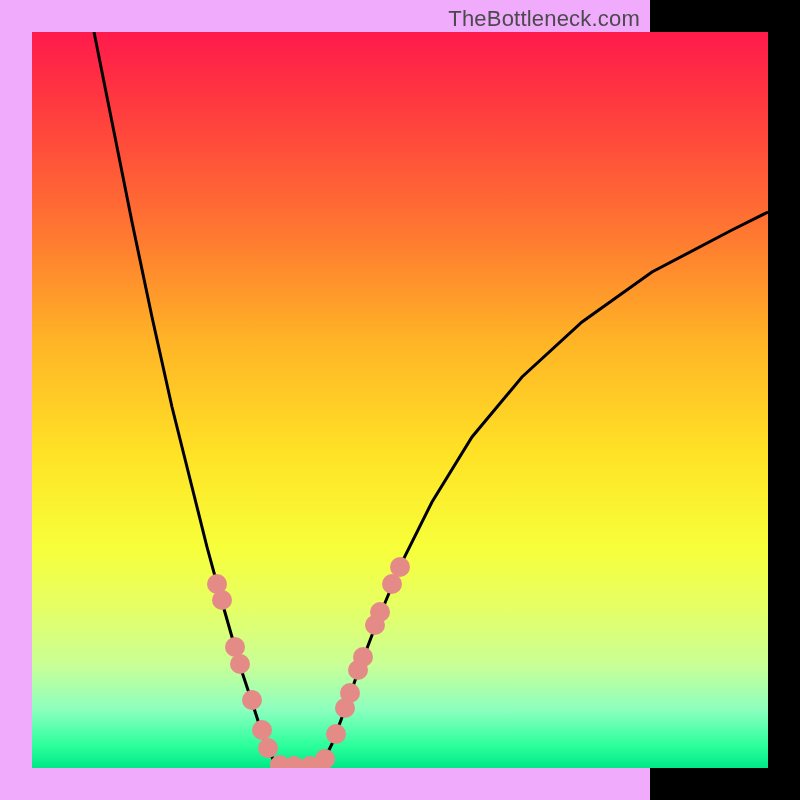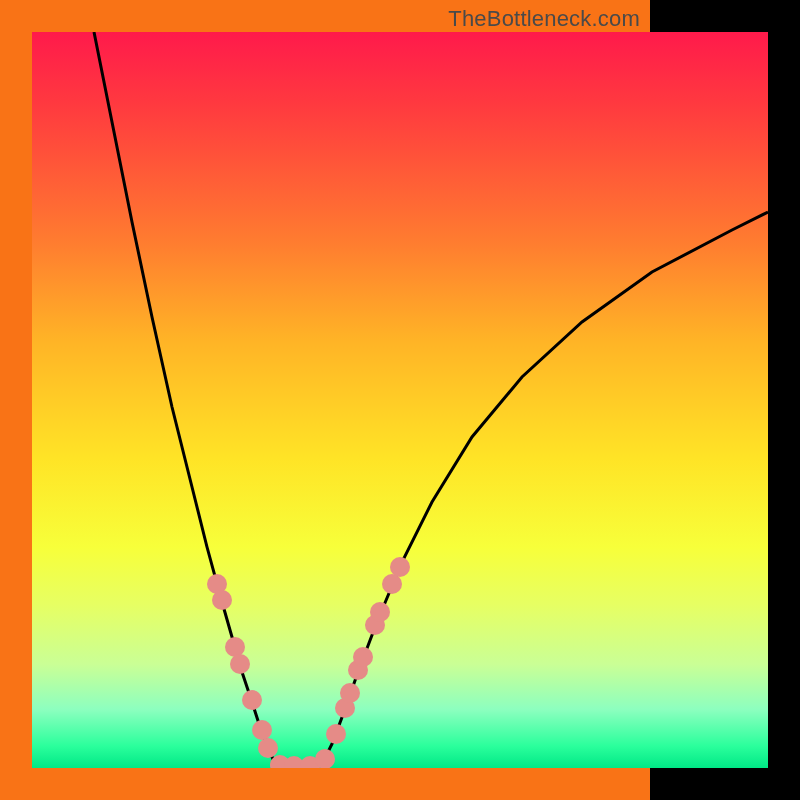--- a/index.html
+++ b/index.html
@@ -1,16 +1,16 @@
 <!DOCTYPE html>
 <html><head>
 <meta charset="utf-8">
 <style>
   html,body{margin:0;padding:0;width:800px;height:800px;overflow:hidden;background:#000;font-family:Arial,Helvetica,sans-serif}
-  .frame{position:absolute;left:0;top:0;width:650px;height:800px;background:#f97316}
+  .frame{position:absolute;left:0;top:0;width:650px;height:800px;background:#f0abfc}
   .plot{position:absolute;left:32px;top:32px;width:736px;height:736px;background:linear-gradient(to bottom,#ff1a4b 0%,#ff3a3f 10%,#ff7a30 28%,#ffb426 42%,#ffe426 58%,#f7ff3a 70%,#e6ff64 78%,#c9ff96 86%,#8dffbf 92%,#2bff9c 97%,#00e886 100%)}
   .watermark{position:absolute;top:6px;right:10px;color:#4a4a4a;font-size:22px;font-weight:400;letter-spacing:.2px}
   svg.curve{position:absolute;left:0;top:0;width:736px;height:736px}
   .beads circle{fill:#e58b87}
 </style>
 </head>
 <body>
 
 <div class="frame">
   <div class="plot">

